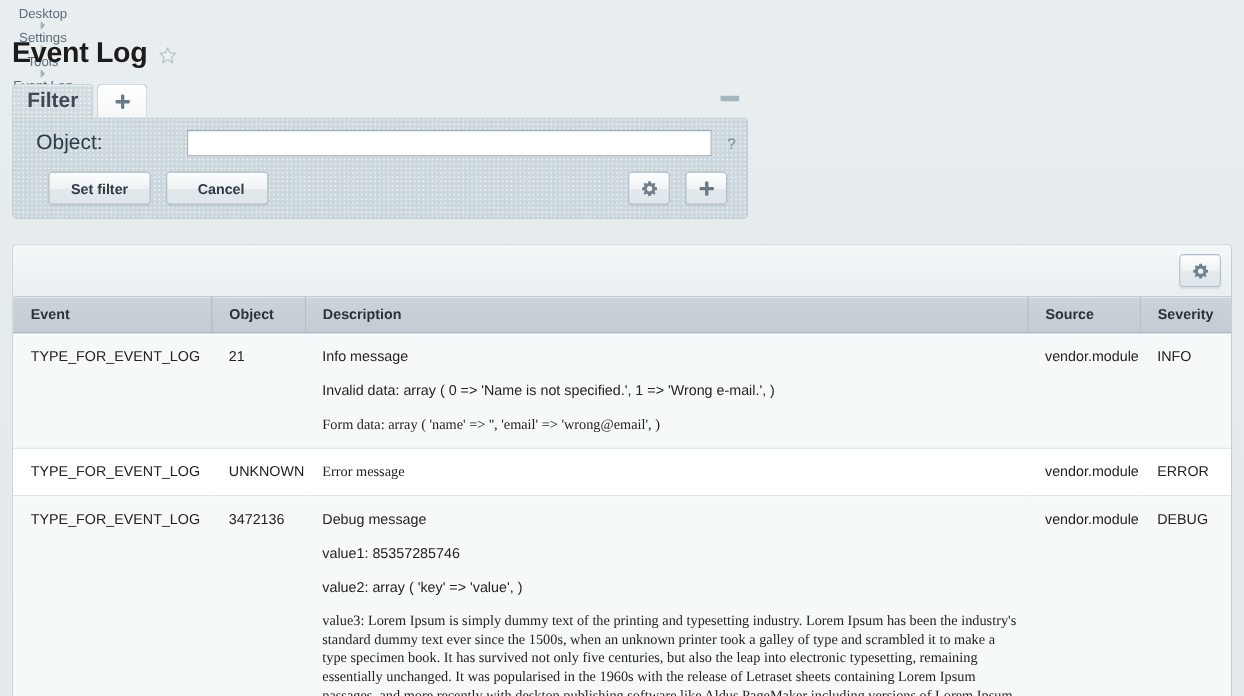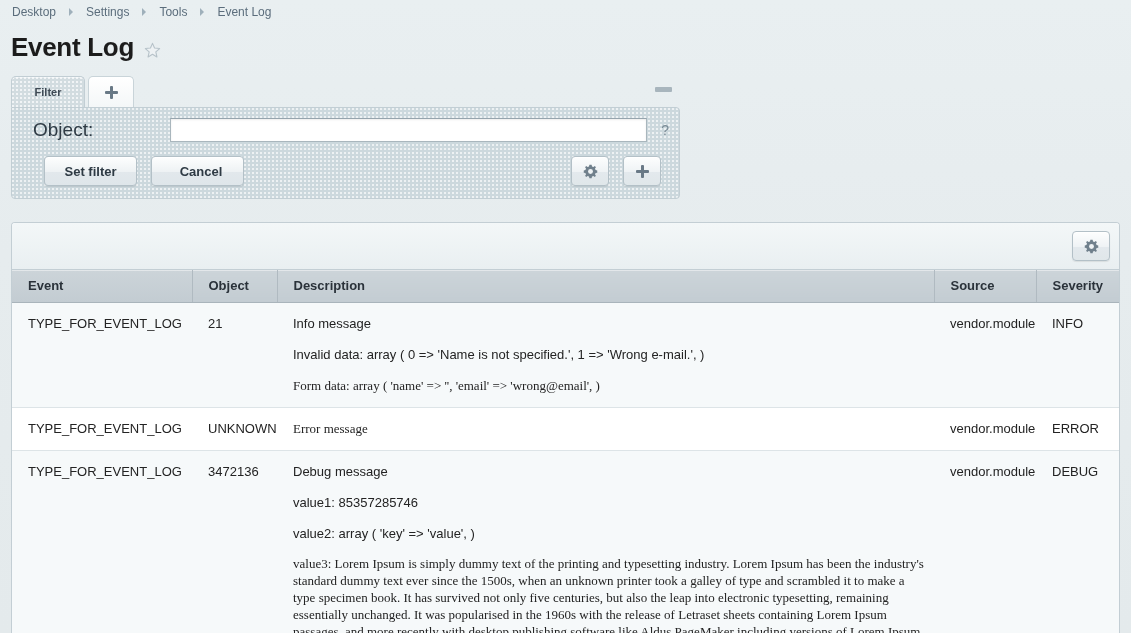--- a/index.html
+++ b/index.html
@@ -16,20 +16,21 @@
     width: 1131px; height: 633px;
     background: linear-gradient(180deg,#e9eff1 0%, #e6ecee 40%, #e4eaec 100%);
   }
 
   
   .breadcrumb {
     position: absolute; left: 11px; top: 5px;
     font-size: 12px; color: #5a6b7a;
     display: flex; align-items: center; gap: 0;
     white-space: nowrap;
+    flex-direction: column;
   }
   .crumb {
     color: #5b6d7c; text-decoration: none; cursor: pointer;
     padding: 0 1px;
   }
   .crumb-sep {
     display: inline-block;
     width: 0; height: 0;
     border-left: 4px solid #9fb0bb;
     border-top: 4px solid transparent;
@@ -49,21 +50,21 @@
   .star-icon { width: 17px; height: 17px; display:block; margin-top:6px; cursor:pointer; }
 
   
   .filter-wrap { position:absolute; left:11px; top:76px; width:669px; }
   .filter-tabs {
     position: relative; height: 31px; display:flex; align-items:flex-end;
   }
   .tab {
     height: 31px; min-width: 74px;
     display:flex; align-items:center; justify-content:center;
-    font-size: 11px; font-weight: bold; color:#3f4a55;
+    font-size: 19px; font-weight: bold; color:#3f4a55;
     border-radius: 5px 5px 0 0;
     cursor: pointer;
     position: relative;
   }
   .tab.active {
     background-color: #d2dce0;
     background-image:
       radial-gradient(circle at 1px 1px, rgba(255,255,255,.75) 0.7px, transparent 0.8px);
     background-size: 4px 4px;
     border: 1px solid #c2ced4;

